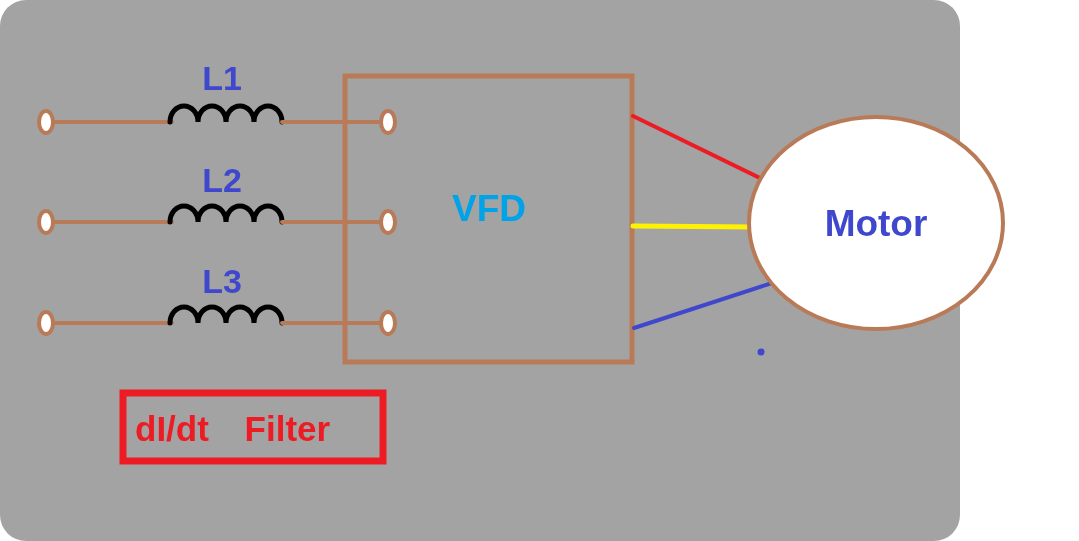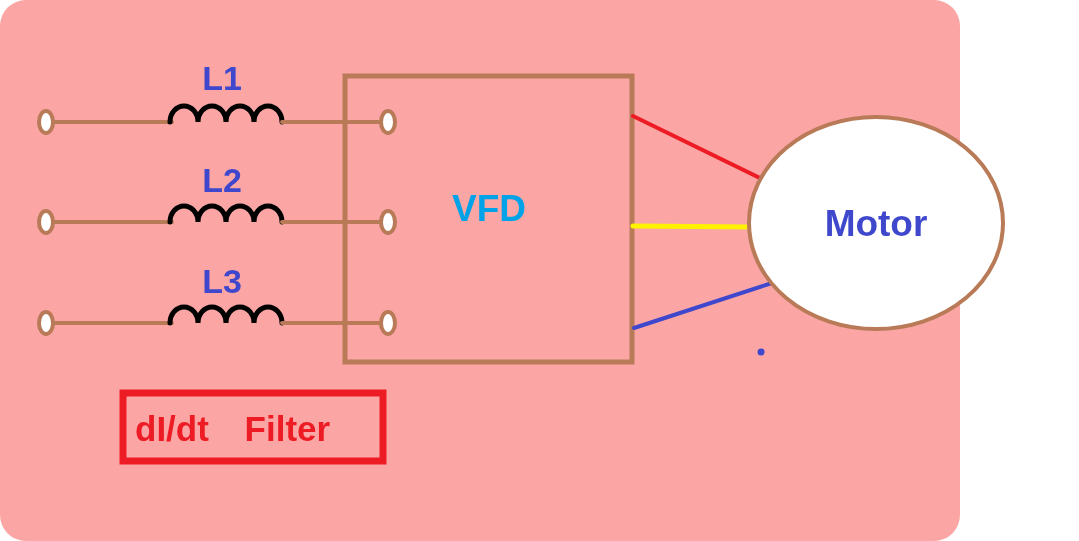--- a/index.html
+++ b/index.html
@@ -8,21 +8,21 @@
     background: #ffffff;
     width: 1079px;
     height: 541px;
     overflow: hidden;
     font-family: "Liberation Sans", sans-serif;
   }
   .stage {
     position: relative;
     width: 960px;
     height: 541px;
-    background: #fca5a5;
+    background: #a3a3a3;
     border-radius: 26px;
   }
   svg { display: block; }
   .inductor-label {
     font-family: "Liberation Sans", sans-serif;
     font-weight: bold;
     font-size: 34px;
   }
   .big-label {
     font-family: "Liberation Sans", sans-serif;

